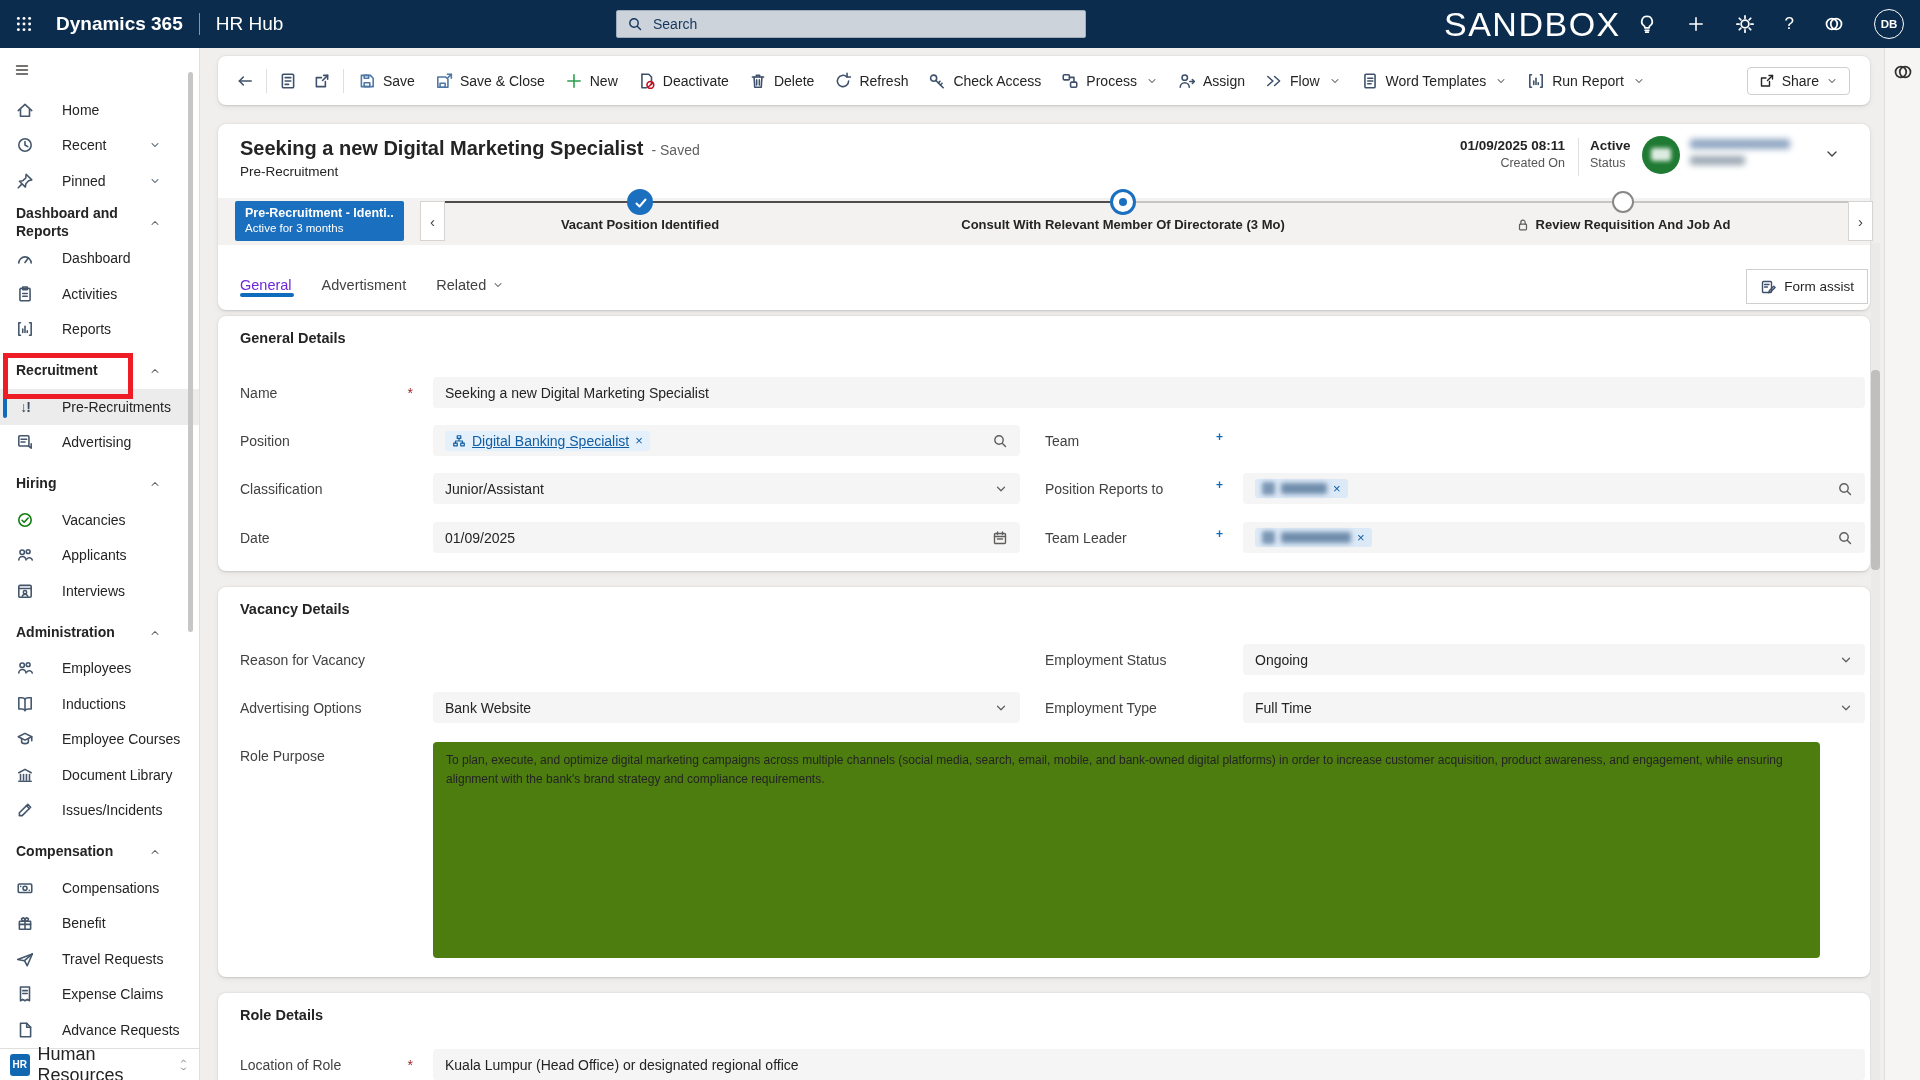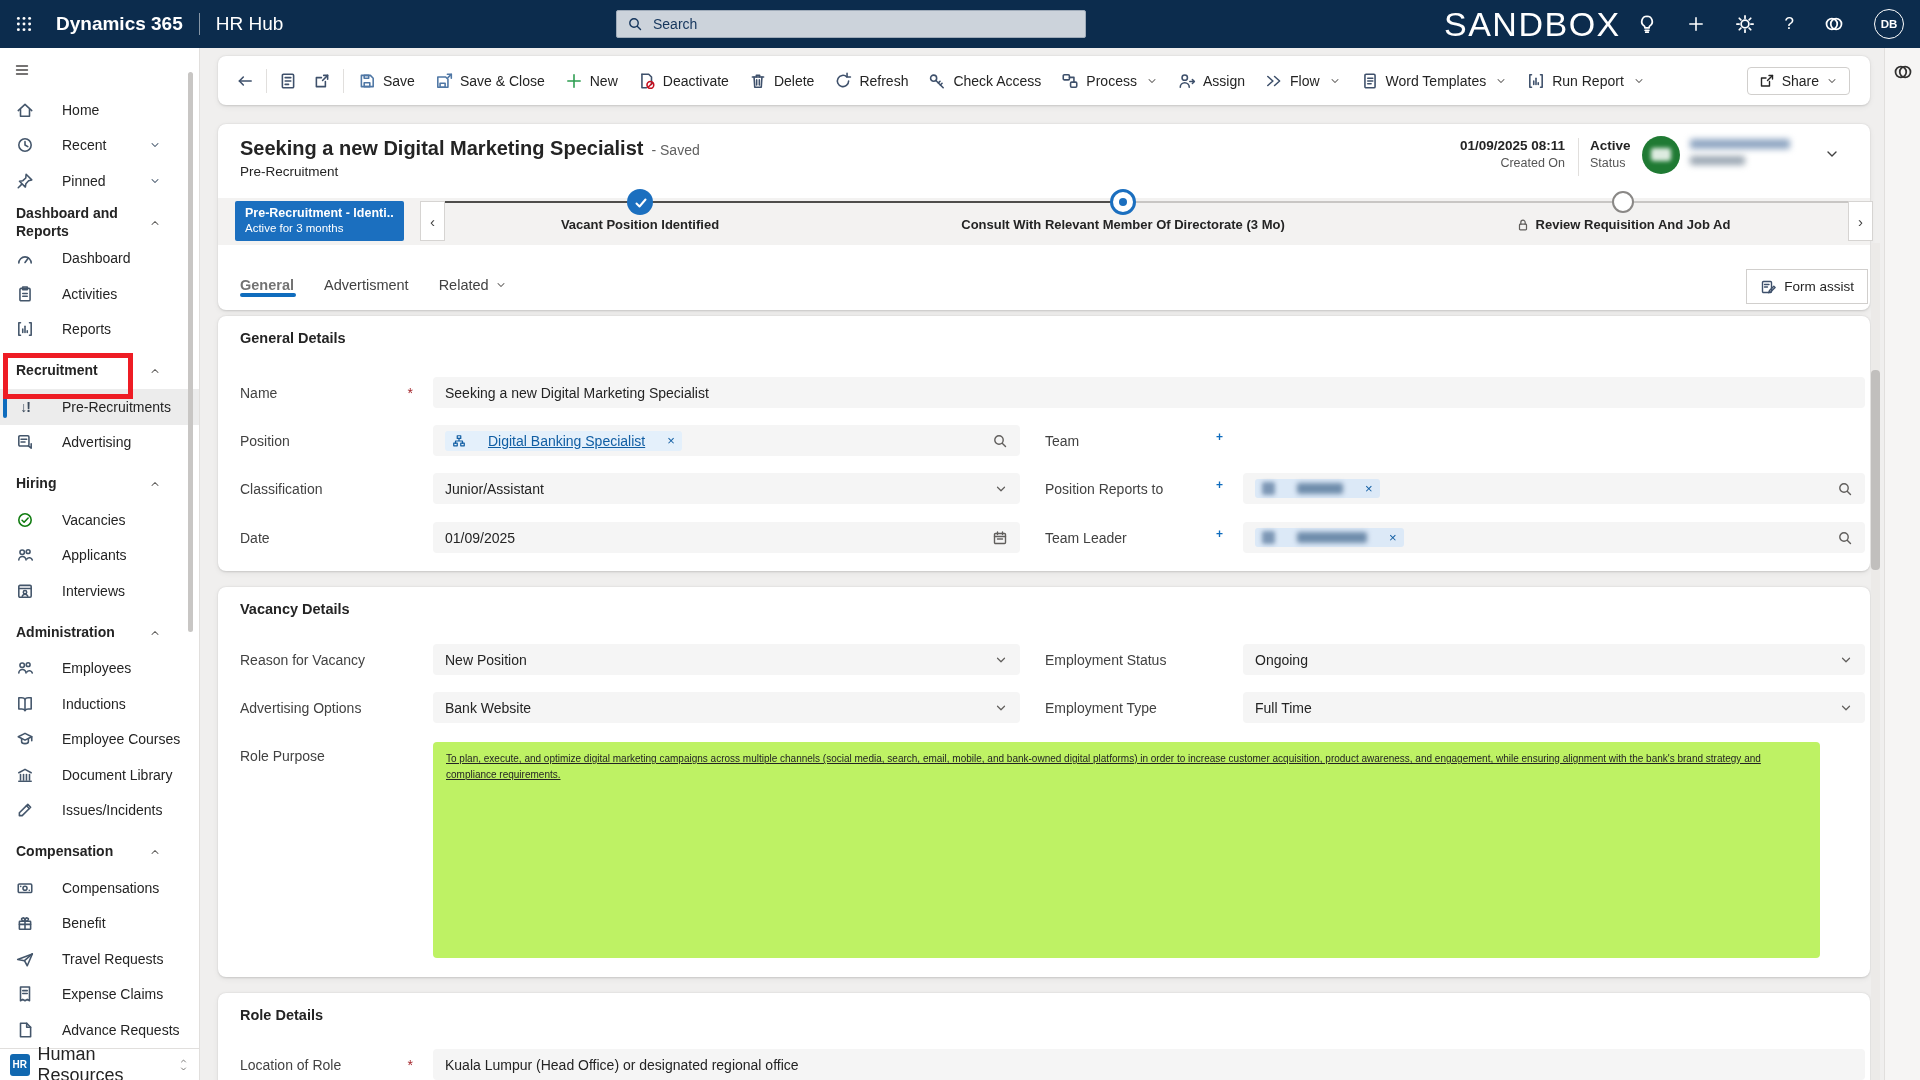--- a/index.html
+++ b/index.html
@@ -99,47 +99,47 @@
   .circ.done{width:26px;height:26px;left:409px;top:-9px;background:#1b6fbf;display:flex;align-items:center;justify-content:center;color:#fff;}
   .circ.cur{width:26px;height:26px;left:892px;top:-9px;border:3.5px solid #1b6fbf;}
   .circ.cur::after{content:"";position:absolute;left:5.5px;top:5.5px;width:8px;height:8px;border-radius:50%;background:#1b6fbf;}
   .circ.todo{width:22px;height:22px;left:1394px;top:-7px;border:2.5px solid #8a8886;}
   .lockwrap{display:flex;align-items:center;justify-content:center;gap:6px;color:#242424;}
   .lockwrap .ic{color:#605e5c;}
 
   
   .tabs{position:absolute;left:0;right:0;top:121px;bottom:0;padding:15px 0 0 22px;display:flex;gap:30px;}
   .tab{font-size:14.5px;color:#424242;cursor:pointer;display:flex;align-items:center;gap:6px;position:relative;}
-  .tab.active{font-weight:700;color:#737373;}
+  .tab.active{font-weight:400;color:#6d28d9;}
   .tab.active::after{content:"";position:absolute;left:0;right:-2px;top:33px;height:3.5px;background:#0f6cbd;border-radius:2px;}
   .tab .chev{color:#605e5c;}
   .form-assist{position:absolute;right:2px;top:145px;height:35px;display:flex;align-items:center;gap:8px;
     background:#fff;border:1px solid #d1cfcd;border-radius:0;padding:0 13px;font-size:13.5px;cursor:pointer;color:#242424;}
   .form-assist .ic{color:#3e506b;}
 
   
   .sec-title{position:absolute;left:22px;top:14px;font-size:14.5px;font-weight:700;}
   .flabel{position:absolute;left:22px;width:187px;height:31px;display:flex;align-items:center;font-size:14px;color:#424242;}
   .flabel .mark{margin-left:auto;padding-right:14px;}
   .flabel2{left:827px;width:192px;}
   .req{color:#a4262c;font-size:14px;}
   .rec{color:#0f6cbd;font-size:12px;font-weight:700;position:relative;top:-4px;}
   .fbox{position:absolute;height:31px;background:#f5f5f5;border-radius:4px;display:flex;align-items:center;
     padding:0 12px;font-size:14px;color:#242424;cursor:text;}
   .f-l{left:215px;width:587px;}
   .f-r{left:1025px;width:622px;}
   .fbox .tail{margin-left:auto;color:#605e5c;display:flex;align-items:center;}
-  .chiplink{display:inline-flex;align-items:center;gap:22px;background:#e4f0fb;border-radius:3px;padding:2px 7px;cursor:pointer;}
+  .chiplink{display:inline-flex;align-items:center;gap:6px;background:#e4f0fb;border-radius:3px;padding:2px 7px;cursor:pointer;}
   .chiplink a{color:#115ea3;text-decoration:underline;font-size:14px;}
   .chiplink .x{color:#115ea3;font-size:13px;cursor:pointer;}
   .chiplink .ic{color:#115ea3;}
   .redact-ic{width:13px;height:13px;background:#7d97b5;filter:blur(2px);border-radius:2px;}
   .redact-bar{height:11px;background:#6f8cab;filter:blur(2.5px);border-radius:2px;}
-  .fmulti{position:absolute;left:215px;top:155px;width:1387px;height:216px;background:#bef264;border-radius:4px;
-    padding:9px 13px;font-size:10px;line-height:1.55;color:#242424;cursor:text;text-decoration:underline;}
+  .fmulti{position:absolute;left:215px;top:155px;width:1387px;height:216px;background:#4d7c0f;border-radius:4px;
+    padding:9px 13px;font-size:12px;line-height:1.55;color:#242424;cursor:text;}
 
   .main-scroll-track{position:absolute;left:1671px;top:195px;bottom:0;width:9px;background:#eceae8;}
   .main-scroll-thumb{position:absolute;left:1671px;top:322px;width:9px;height:200px;background:#c1bfbd;border-radius:4px;}
 
   
   .rail{width:36px;flex:none;background:#f6f5f4;border-left:1px solid #e1dfdd;position:relative;}
   .rail .tb-icon{position:absolute;left:8px;top:14px;color:#323130;}
 </style>
 </head>
 <body>
@@ -925,28 +925,20 @@
           </span>
       </div>
     </div>
 
     <div class="card" style="left:18px;top:539px;width:1652px;height:390px">
       <div class="sec-title">Vacancy Details</div>
 
       <div class="flabel" style="top:57px">
         <span>Reason for Vacancy</span>
       </div>
-      <div class="fbox f-l" style="top:57px">
-        <span>New Position</span>
-        <span class="tail">
-            <svg class="ic ic14">
-              <use href="#i-chevdown"></use>
-            </svg>
-          </span>
-      </div>
 
       <div class="flabel flabel2" style="top:57px">
         <span>Employment Status</span>
       </div>
       <div class="fbox f-r" style="top:57px">
         <span>Ongoing</span>
         <span class="tail">
             <svg class="ic ic14">
               <use href="#i-chevdown"></use>
             </svg>

